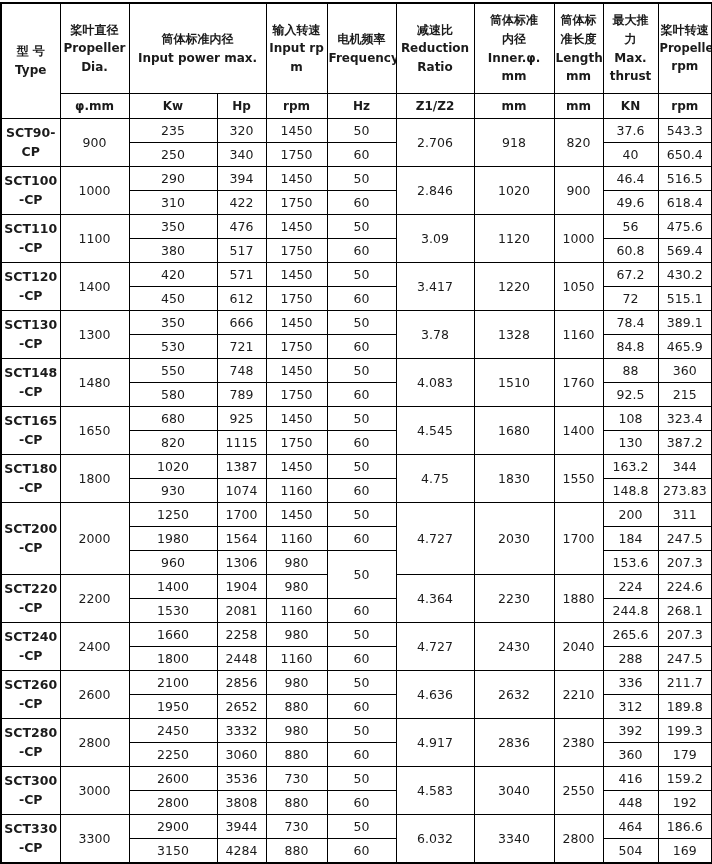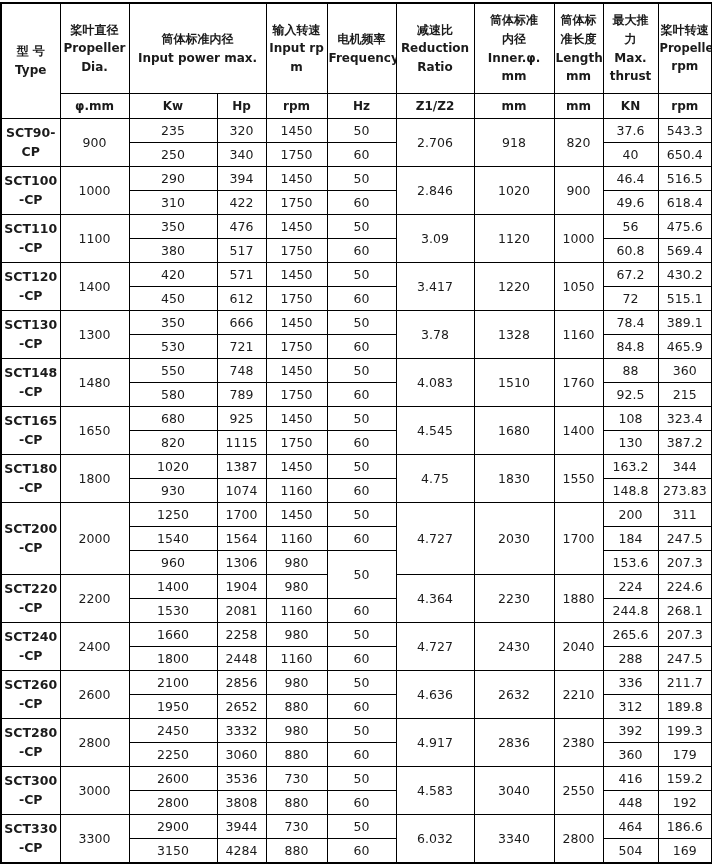--- a/index.html
+++ b/index.html
@@ -280,21 +280,21 @@
           <td class="data">1700</td>
           <td class="data">1450</td>
           <td class="data">50</td>
           <td class="data" rowspan="3">4.727</td>
           <td class="data" rowspan="3">2030</td>
           <td class="data" rowspan="3">1700</td>
           <td class="data">200</td>
           <td class="data">311</td>
         </tr>
         <tr>
-          <td class="data">1540</td>
+          <td class="data">1980</td>
           <td class="data">1564</td>
           <td class="data">1160</td>
           <td class="data">60</td>
           <td class="data">184</td>
           <td class="data">247.5</td>
         </tr>
         <tr>
           <td class="data">960</td>
           <td class="data">1306</td>
           <td class="data">980</td>

